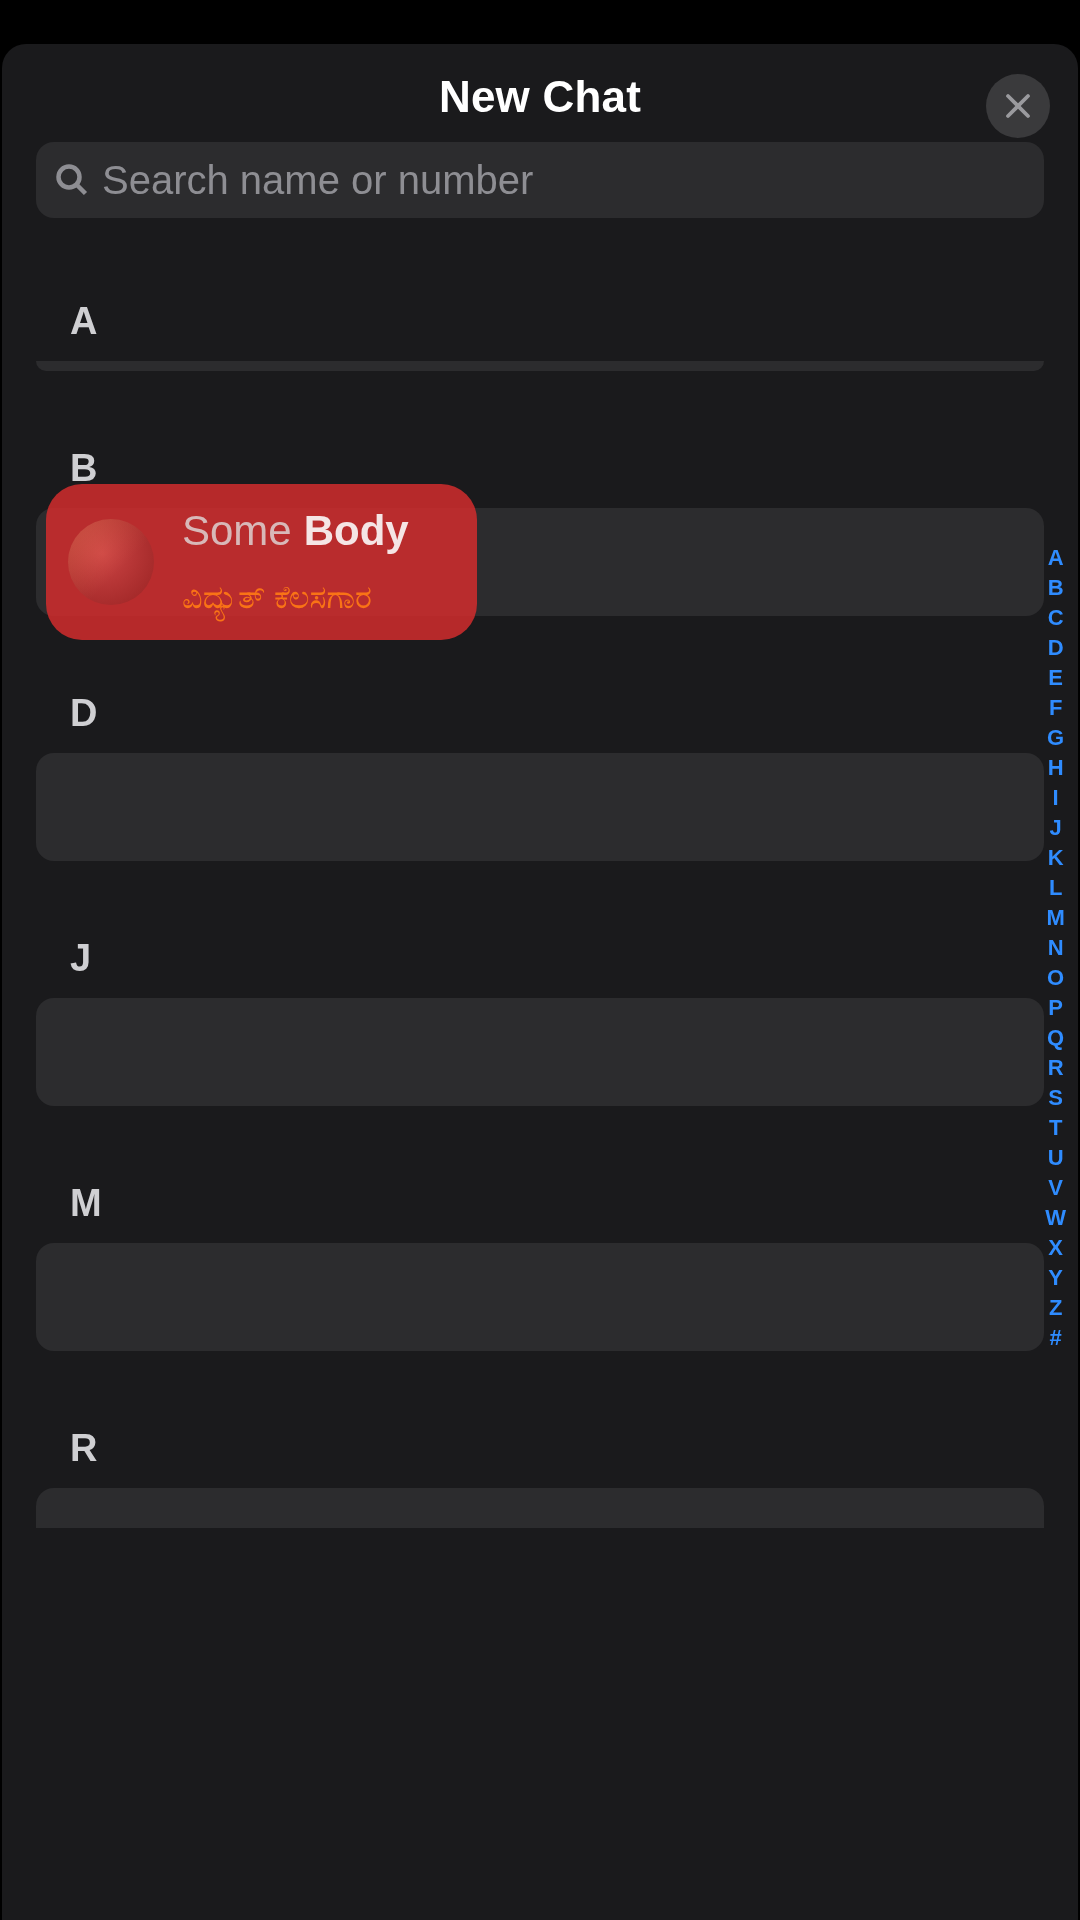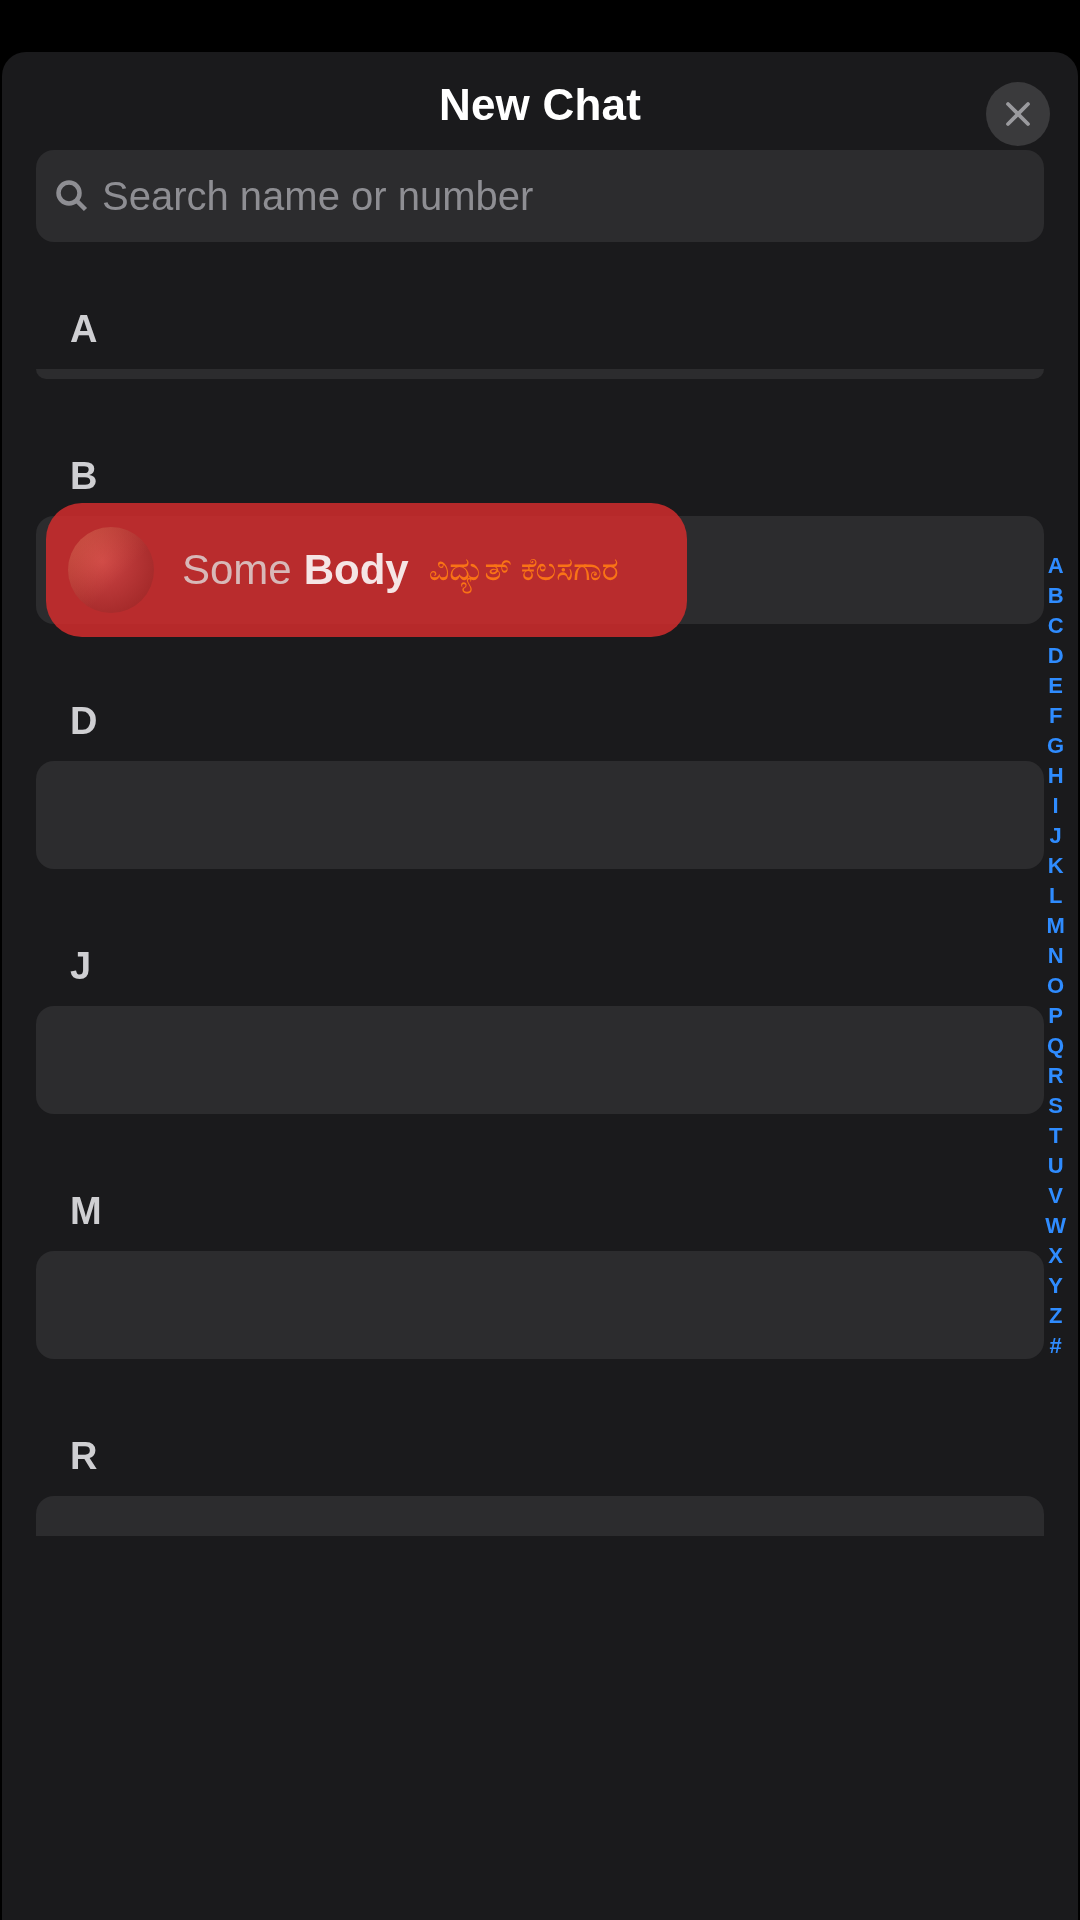--- a/index.html
+++ b/index.html
@@ -20,21 +20,20 @@
     
     .modal-sheet {
       position: absolute;
       top: 44px;
       left: 2px;
       right: 2px;
       bottom: 0;
       background: #1a1a1c;
       border-radius: 24px 24px 0 0;
       overflow: hidden;
-      margin-top: 8px;
     }
     
     .modal-header {
       position: relative;
       display: flex;
       align-items: center;
       justify-content: center;
       padding-top: 28px;
       padding-bottom: 20px;
     }
@@ -67,21 +66,21 @@
       stroke-width: 3;
       stroke-linecap: round;
     }
     
     .search-container {
       padding: 0 34px 28px 34px;
     }
     
     .search-field {
       width: 100%;
-      height: 92px;
+      height: 76px;
       background: #2c2c2e;
       border-radius: 18px;
       display: flex;
       align-items: center;
       padding: 0 18px;
     }
     
     .search-icon-wrap {
       display: flex;
       align-items: center;
@@ -181,21 +180,21 @@
     
     .avatar::after {
       content: '';
       position: absolute;
       inset: 0;
       background: linear-gradient(135deg, rgba(255,150,100,0.3), transparent 60%);
     }
     
     .contact-info {
       display: flex;
-      flex-direction: row;
+      flex-direction: column;
       gap: 20px;
     }
     
     .contact-name {
       font-size: 42px;
       line-height: 1.1;
     }
     
     .name-regular {
       color: #d8b8b8;

